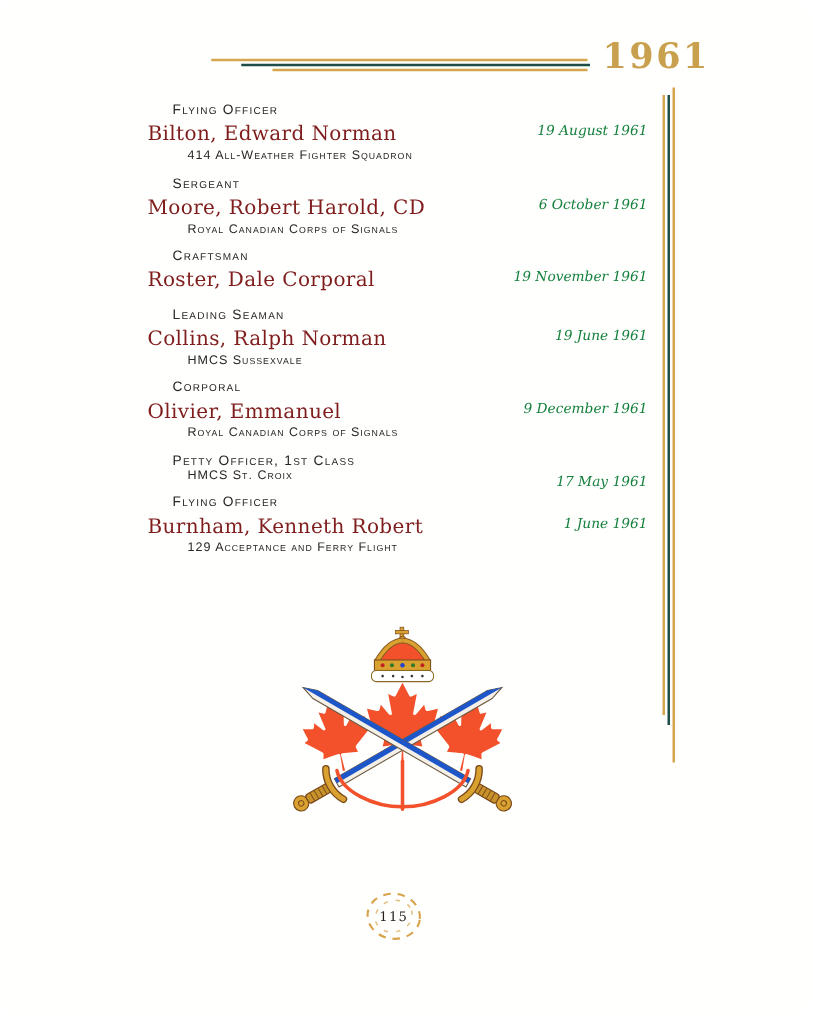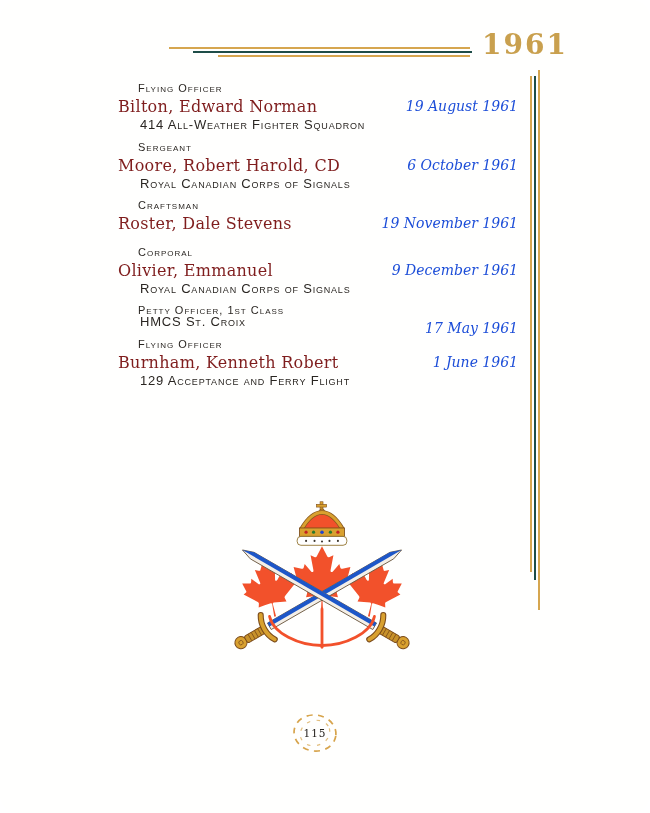--- a/index.html
+++ b/index.html
@@ -34,28 +34,28 @@
   .rank {
     margin-left:20px; font-size:11px; line-height:12px;
     font-variant:small-caps; letter-spacing:1px; color:#2A2622;
     white-space:nowrap;
   }
   .name {
     font-family:"DejaVu Serif", serif; font-size:16px; line-height:25px;
     letter-spacing:0.3px; color:#7f1d1d; white-space:nowrap;
   }
   .unit {
-    margin-left:22px; font-size:13px; line-height:12px;
+    margin-left:32px; font-size:10px; line-height:12px;
     font-variant:small-caps; letter-spacing:0.8px; color:#2A2622;
     white-space:nowrap;
   }
   .date {
     position:absolute; right:0; top:16px;
     font-family:"DejaVu Serif", serif; font-style:italic;
-    font-size:14px; color:#1d4ed8; white-space:nowrap;
+    font-size:11px; color:#15803d; white-space:nowrap;
   }
 
   .emblem { position:absolute; left:219px; top:500px; width:206px; height:158px; }
   .pagenum-wrap { position:absolute; left:284px; top:706px; width:62px; height:56px; }
 </style>
 </head>
 <body>
 
 <div class="page">
 
@@ -78,24 +78,30 @@
 
     <div class="entry">
       <div class="rank">Sergeant</div>
       <div class="name">Moore, Robert Harold, CD</div>
       <div class="unit">Royal Canadian Corps of Signals</div>
       <div class="date">6 October 1961</div>
     </div>
 
     <div class="entry">
       <div class="rank">Craftsman</div>
-      <div class="name">Roster, Dale Stevens</div>
+      <div class="name">Roster, Dale Corporal</div>
       <div class="date">19 November 1961</div>
     </div>
 
+    <div class="entry">
+      <div class="rank">Leading Seaman</div>
+      <div class="name">Collins, Ralph Norman</div>
+      <div class="unit">HMCS Sussexvale</div>
+      <div class="date">19 June 1961</div>
+    </div>
 
     <div class="entry">
       <div class="rank">Corporal</div>
       <div class="name">Olivier, Emmanuel</div>
       <div class="unit">Royal Canadian Corps of Signals</div>
       <div class="date">9 December 1961</div>
     </div>
 
     <div class="entry">
       <div class="rank">Petty Officer, 1st Class</div>

